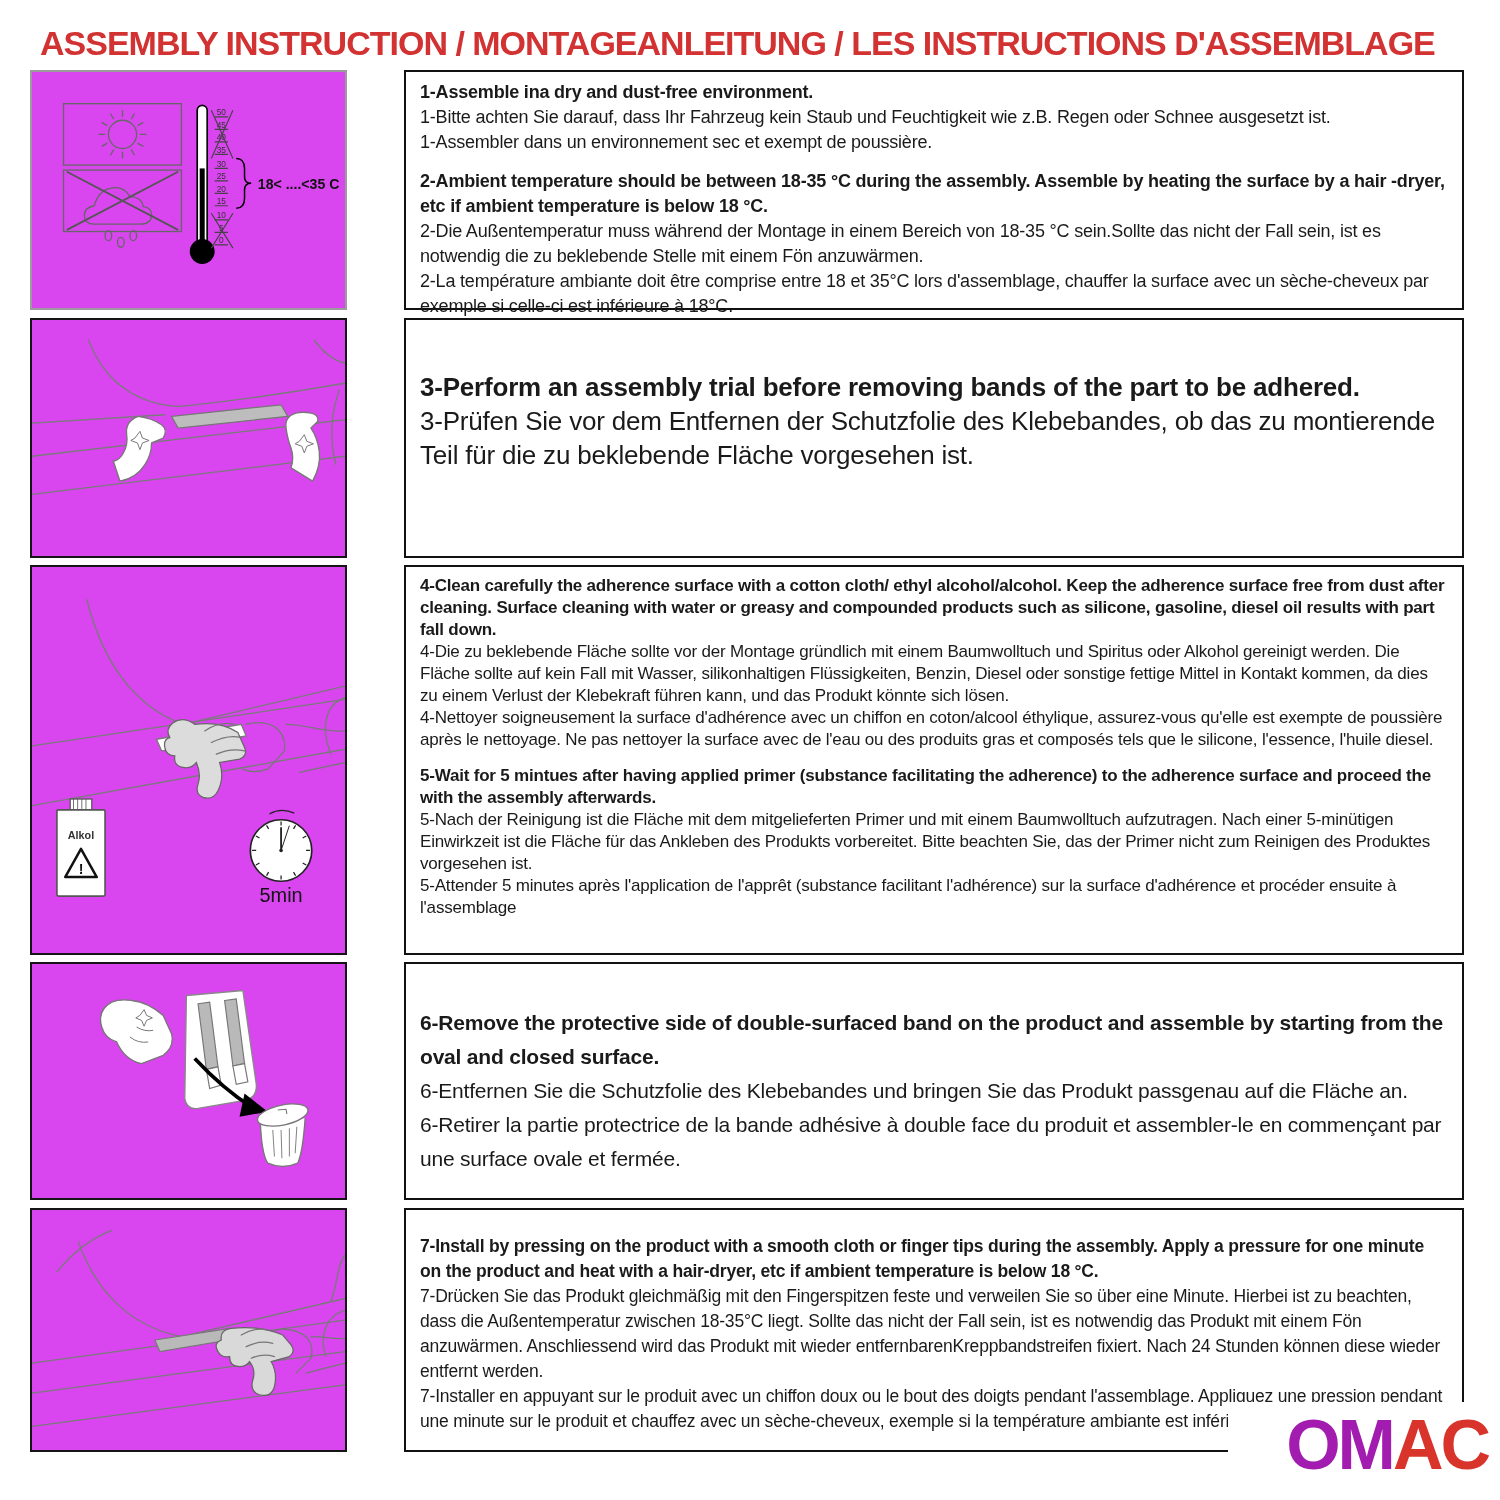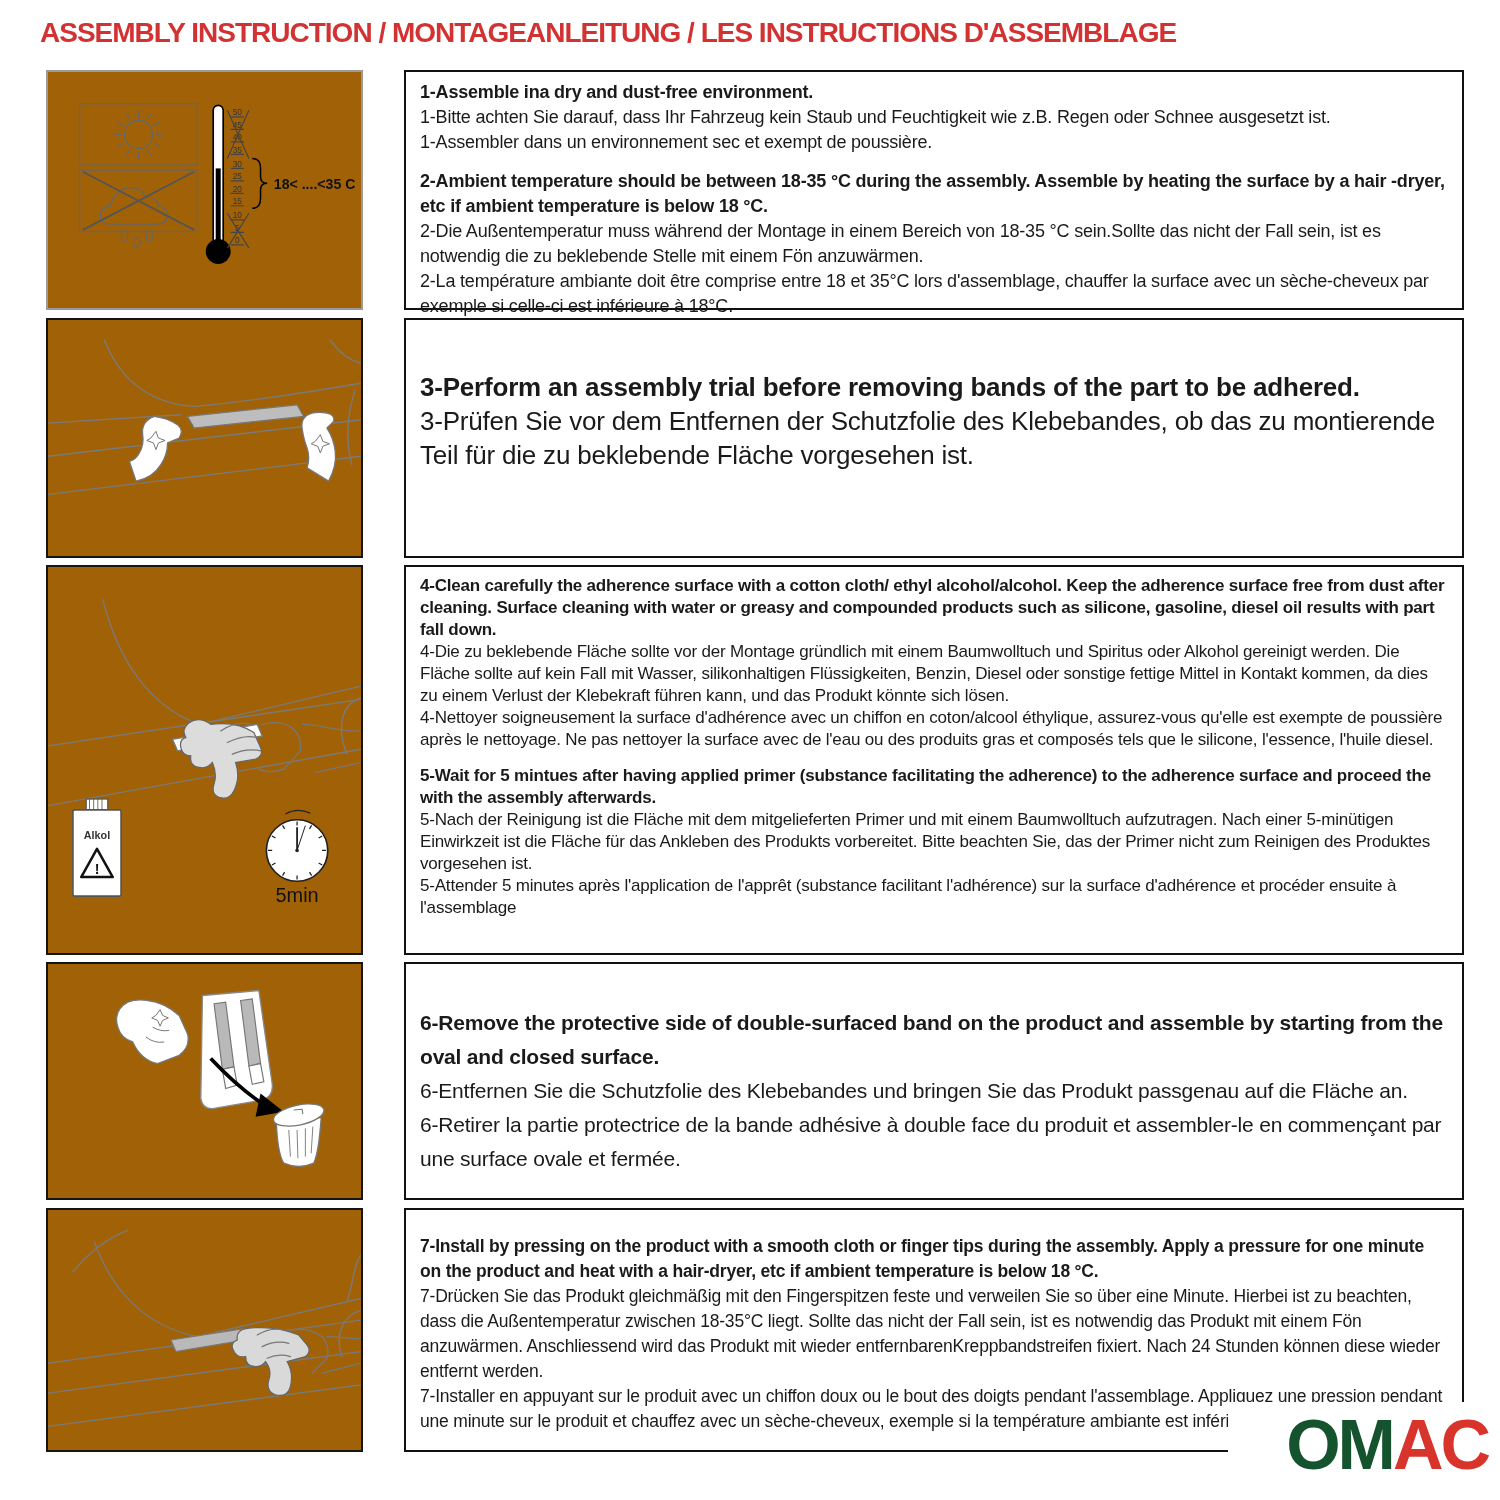--- a/index.html
+++ b/index.html
@@ -1,40 +1,40 @@
 <!DOCTYPE html>
 <html><head>
 <meta charset="utf-8">
 <style>
   html,body{margin:0;padding:0;background:#fff;}
   .page{position:relative;width:1500px;height:1500px;background:#fff;
         font-family:"Liberation Sans",sans-serif;color:#1a1a1a;overflow:hidden;}
-  .title{position:absolute;left:40px;top:17px;width:1450px;margin:0;
-         font-size:28px;font-weight:bold;letter-spacing:-1px;color:#d23231;white-space:nowrap;}
+  .title{position:absolute;left:40px;top:24px;width:1450px;margin:0;
+         font-size:34px;font-weight:bold;letter-spacing:-1px;color:#d23231;white-space:nowrap;}
   .row{position:absolute;left:0;top:0;width:1500px;}
-  .illus{position:absolute;left:46px;width:317px;background:#a16207;border:2px solid #151515;box-sizing:border-box;}
+  .illus{position:absolute;left:30px;width:317px;background:#d946ef;border:2px solid #151515;box-sizing:border-box;}
   .illus.gray{border:2px solid #9b9b9b;}
   .illus svg{display:block;width:100%;height:100%;}
   .txt{position:absolute;left:404px;width:1060px;background:#fff;border:2.5px solid #111;
        box-sizing:border-box;padding:8px 14px;letter-spacing:-0.2px;}
   .txt p{margin:0;}
   .txt .b{font-weight:bold;}
   .txt .gap{margin-top:22px;}
   
   .r1 .illus{top:70px;height:240px;}   .r1 .txt{top:70px;height:240px;font-size:18px;line-height:25px;}
   .r1 .txt .gap{margin-top:14px;}
   .r2 .illus{top:318px;height:240px;}  .r2 .txt{top:318px;height:240px;font-size:26px;line-height:34px;padding-top:50px;}
   .r3 .illus{top:565px;height:390px;}  .r3 .txt{top:565px;height:390px;font-size:17px;line-height:22px;}
   .r3 .txt .gap{margin-top:14px;}
   .r4 .illus{top:962px;height:238px;}  .r4 .txt{top:962px;height:238px;font-size:21px;line-height:34px;padding-top:42px;}
   .r5 .illus{top:1208px;height:244px;} .r5 .txt{top:1208px;height:244px;font-size:17.5px;line-height:25px;padding-top:24px;}
   .logo{position:absolute;left:1228px;top:1402px;width:260px;height:86px;background:#fff;
         display:flex;align-items:center;justify-content:flex-end;z-index:5;
         font-size:70px;font-weight:800;letter-spacing:-3px;line-height:1;}
-  .logo .blk{color:#14532d;} .logo .red{color:#d9342c;}
+  .logo .blk{color:#a21caf;} .logo .red{color:#d9342c;}
   svg text{font-family:"Liberation Sans",sans-serif;}
 </style>
 </head>
 <body>
 
 <div class="page">
 
   <h1 class="title">ASSEMBLY INSTRUCTION / MONTAGEANLEITUNG / LES INSTRUCTIONS D'ASSEMBLAGE</h1>
 
   <div class="row r1">

